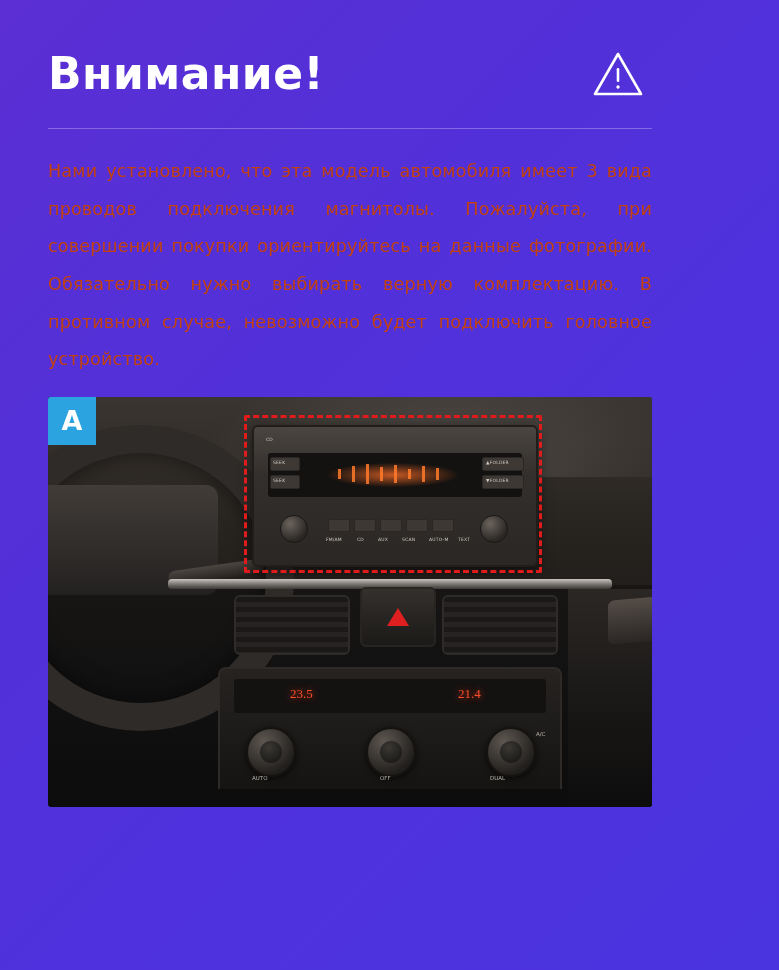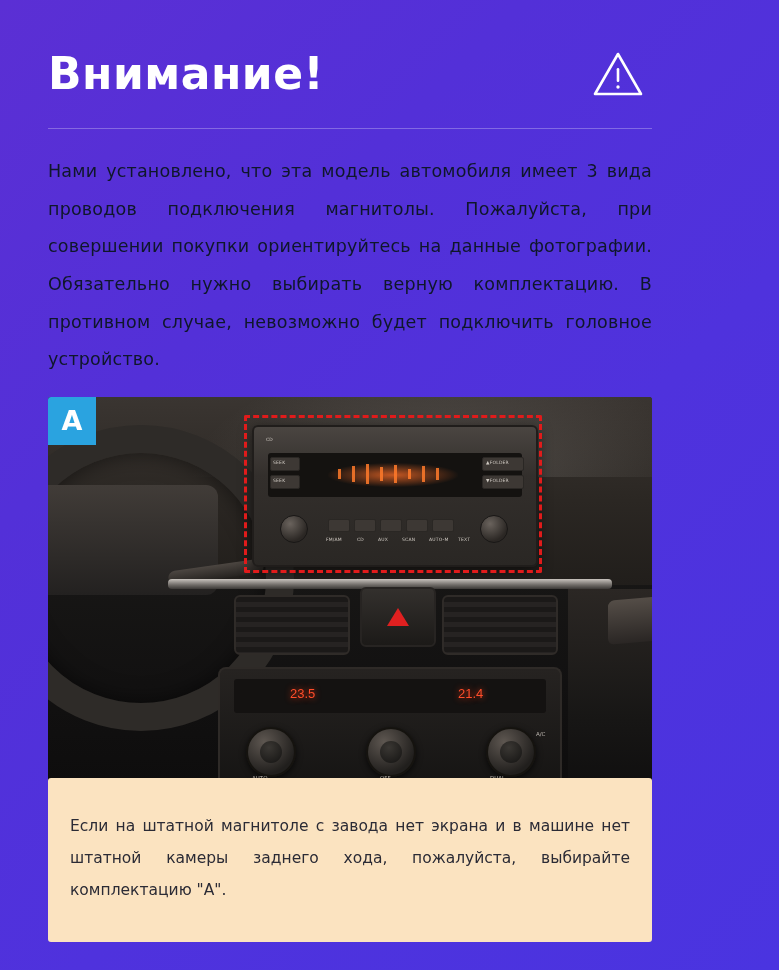--- a/index.html
+++ b/index.html
@@ -42,21 +42,21 @@
     height: 52px;
     margin-right: 8px;
     flex: none;
   }
   .divider {
     height: 1px;
     background: rgba(255,255,255,0.28);
     margin: 10px 0 24px 0;
   }
   .body-text {
-    color: #0f172a;
+    color: #c2410c;
     font-size: 17.5px;
     line-height: 2.15;
     text-align: justify;
     letter-spacing: 0.2px;
     font-family: "DejaVu Sans", sans-serif;
   }
   .photo-wrap {
     position: relative;
     margin-top: 18px;
     height: 410px;
@@ -204,21 +204,21 @@
   .cl-screen {
     position: absolute;
     left: 14px; top: 10px; width: 312px; height: 34px;
     background: #141211;
     border-radius: 3px;
   }
   .cl-num {
     position: absolute;
     color: #ff4d2a;
     font-size: 13px;
-    font-family: Liberation Sans, sans-serif;
+    font-family: Liberation Serif, serif;
     text-shadow: 0 0 6px rgba(255,60,20,0.9);
   }
   .cl-knob {
     position: absolute;
     top: 58px;
     width: 46px; height: 46px;
     border-radius: 50%;
     background: radial-gradient(circle at 35% 28%, #5e5751, #211f1d 72%);
     border: 2px solid #15130f;
     box-shadow: 0 2px 6px rgba(0,0,0,0.7);
@@ -379,17 +379,14 @@
         <div class="cl-sub" style="left:32px; top:106px;">AUTO</div>
         <div class="cl-sub" style="left:160px; top:106px;">OFF</div>
         <div class="cl-sub" style="left:270px; top:106px;">DUAL</div>
         <div class="cl-sub" style="left:316px; top:62px;">A/C</div>
       </div>
     </div>
 
     <div class="badge-a">A</div>
   </div>
 
-  <div class="note">
-    <p class="note-text">Если на штатной магнитоле с завода нет экрана и в машине нет штатной камеры заднего хода, пожалуйста, выбирайте комплектацию "A".</p>
-  </div>
 
 </div>
 
 </body></html>

